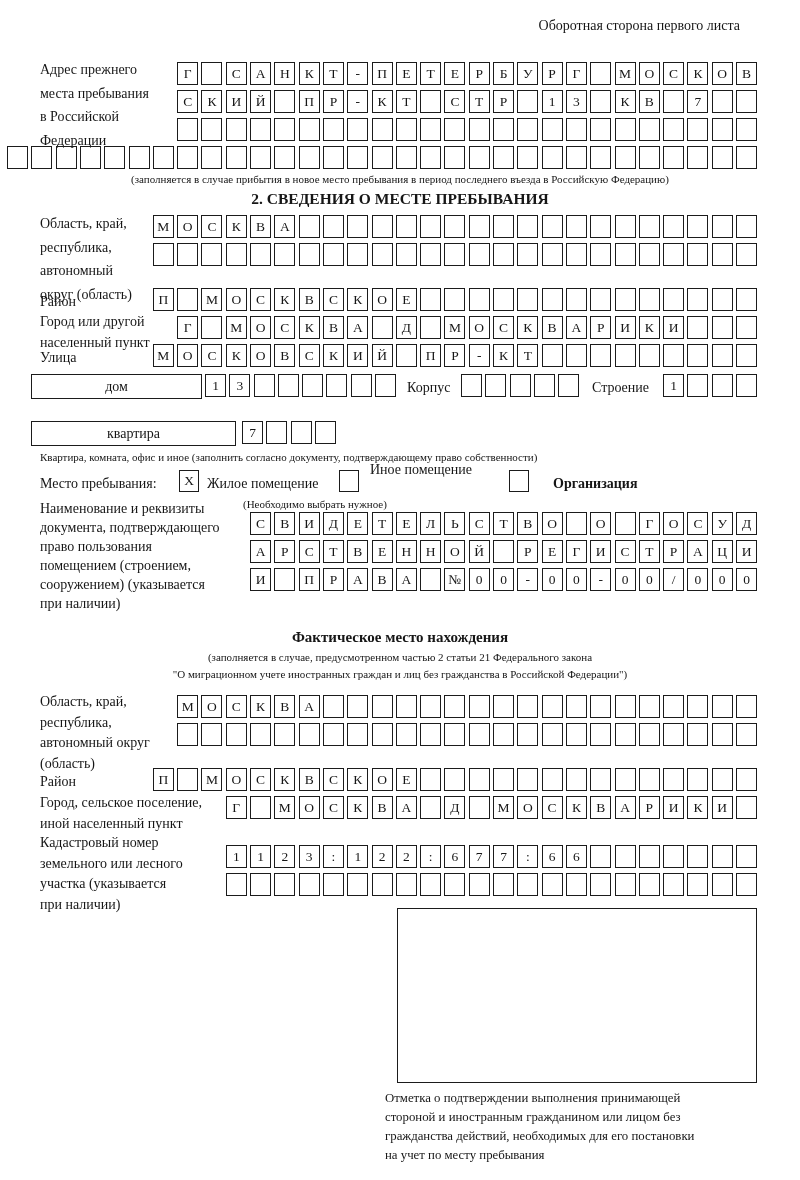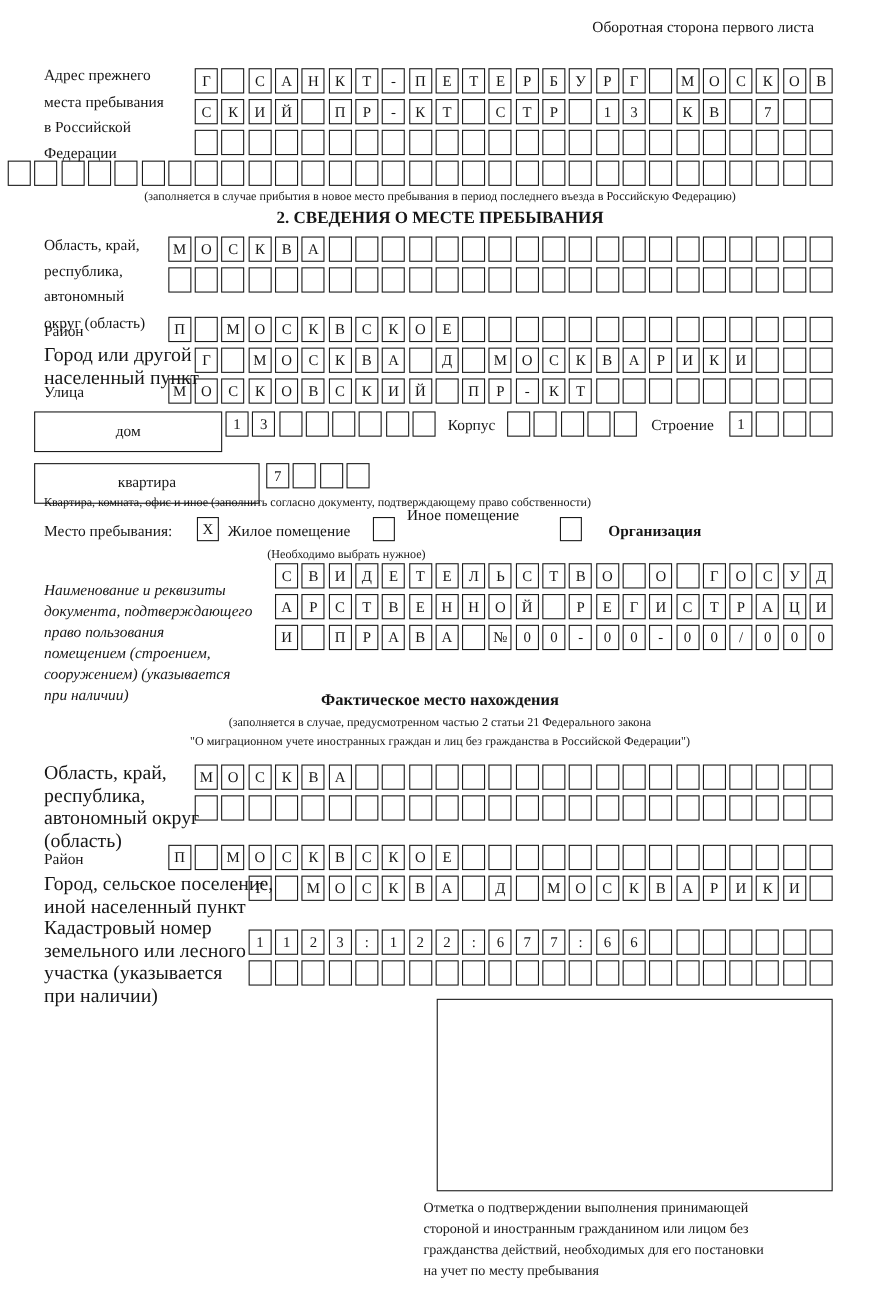--- a/index.html
+++ b/index.html
@@ -1,29 +1,29 @@
 <!DOCTYPE html>
 <html><head>
 <meta charset="utf-8">
 <style>
   html,body{margin:0;padding:0;background:#fff;}
   #page{position:relative;width:800px;height:1180px;background:#fff;
         font-family:"Liberation Serif",serif;color:#161616;overflow:hidden;}
   .abs{position:absolute;}
   .lbl{font-size:14px;line-height:23.5px;white-space:nowrap;}
   .lbl-tight{font-size:14px;line-height:19px;white-space:nowrap;}
-  .lbl-mid{font-size:18px;line-height:20.5px;white-space:nowrap;}
+  .lbl-mid{font-size:14px;line-height:20.5px;white-space:nowrap;}
   .cap{font-size:11px;white-space:nowrap;}
   .center{left:0;width:800px;text-align:center;}
   .bold{font-weight:bold;}
   .cellrow{display:flex;gap:3.3px;}
   .cell{box-sizing:border-box;width:21px;height:23px;border:1.6px solid #1b1b1b;
         display:flex;align-items:center;justify-content:center;
         font-size:13.5px;line-height:1;}
-  .bigbox{box-sizing:border-box;border:1.6px solid #1b1b1b;height:37px;
+  .bigbox{box-sizing:border-box;border:1.6px solid #1b1b1b;height:25px;
         display:flex;align-items:center;justify-content:center;font-size:14px;}
   .chk{box-sizing:border-box;width:20px;height:22px;border:1.6px solid #1b1b1b;
         display:flex;align-items:center;justify-content:center;font-size:13.5px;}
   .stamp{box-sizing:border-box;border:1.7px solid #1b1b1b;background:#fff;}
   .stampcap{font-size:12.8px;line-height:19px;}
 </style>
 </head>
 <body>
 
 <div id="page">
@@ -339,21 +339,21 @@
 
   <div class="abs lbl" style="left:40px;top:472px;">Место пребывания:</div>
   <div class="abs chk" style="left:179px;top:470px;">X</div>
   <div class="abs lbl" style="left:207px;top:472px;">Жилое помещение</div>
   <div class="abs chk" style="left:339px;top:470px;"></div>
   <div class="abs lbl" style="left:370px;top:458px;">Иное помещение</div>
   <div class="abs chk" style="left:509px;top:470px;"></div>
   <div class="abs lbl" style="left:553px;top:472px;font-weight:bold;">Организация</div>
   <div class="abs cap" style="left:243px;top:498px;">(Необходимо выбрать нужное)</div>
 
-  <div class="abs lbl-tight" style="left:40px;top:528px;font-style:italic;">
+  <div class="abs lbl-tight" style="left:40px;top:499px;">
     <div>Наименование и реквизиты</div>
     <div>документа, подтверждающего</div>
     <div>право пользования</div>
     <div>помещением (строением,</div>
     <div>сооружением) (указывается</div>
     <div>при наличии)</div>
   </div>
   <div class="abs cellrow" style="top:512px;right:43px;">
       <span class="cell">С</span>
       <span class="cell">В</span>

